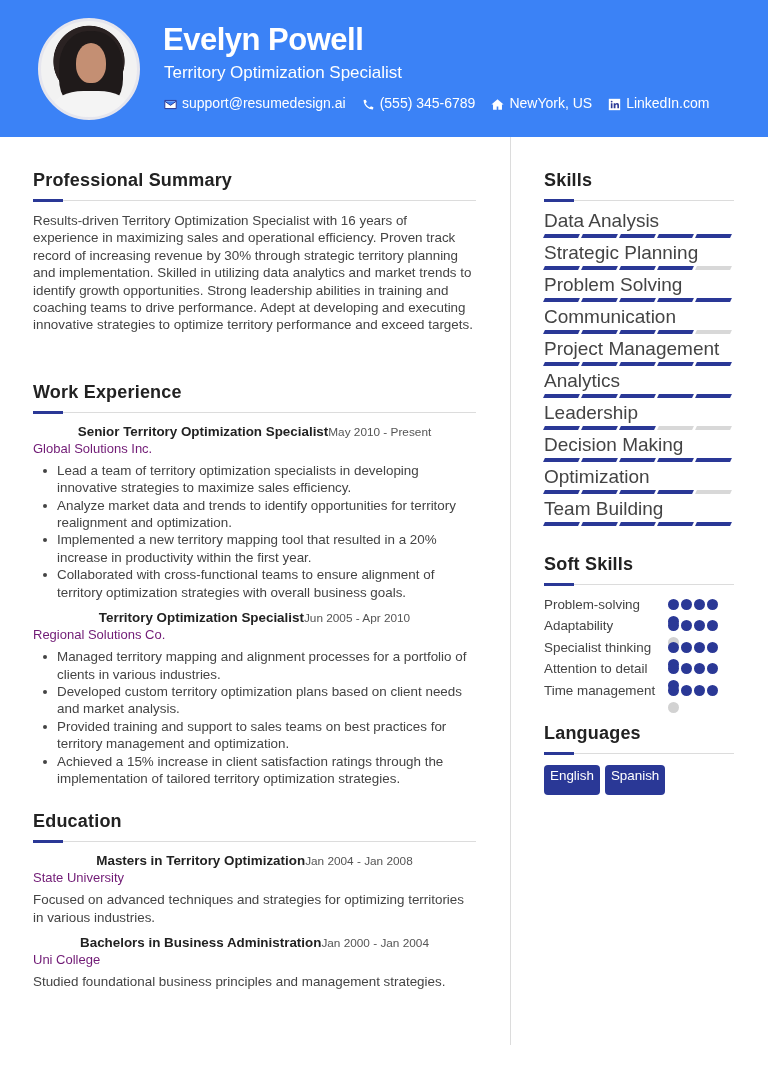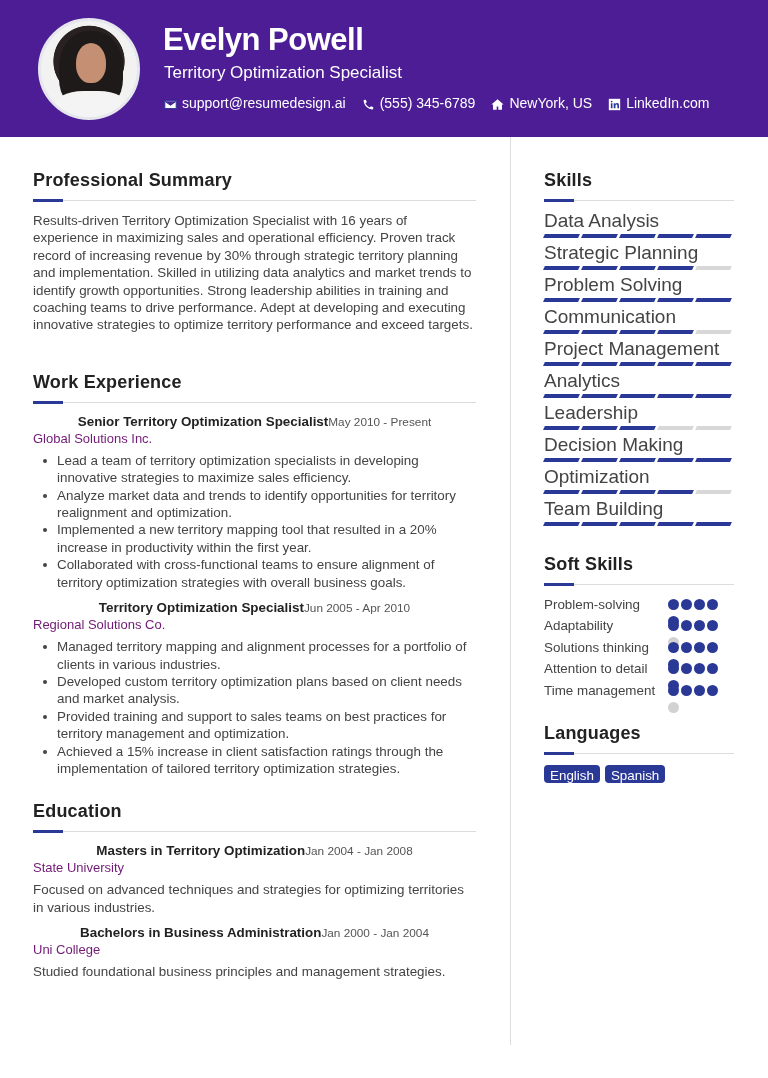--- a/index.html
+++ b/index.html
@@ -1,21 +1,21 @@
 <!DOCTYPE html>
 <html><head>
 <meta charset="utf-8">
 <style>
   * { box-sizing: border-box; margin: 0; padding: 0; }
   html, body { width: 768px; height: 1078px; background: #ffffff; overflow: hidden; }
   body { font-family: "Liberation Sans", "DejaVu Sans", sans-serif; color: #333333; position: relative; }
 
   .header {
     position: absolute; left: 0; top: 0; width: 768px; height: 137px;
-    background: #4c1d95;
+    background: #3b82f6;
   }
   .photo {
     position: absolute; left: 38px; top: 18px; width: 102px; height: 102px;
     border-radius: 50%; border: 3px solid #e6e6ee; overflow: hidden;
     background: radial-gradient(circle at 50% 42%, #c9957a 0 18%, #2a2222 19% 48%, #f2f2f2 49% 100%);
   }
   .photo .face {
     position: absolute; left: 35px; top: 22px; width: 30px; height: 40px;
     border-radius: 50% 50% 45% 45%; background: #c48f73;
   }
@@ -69,21 +69,21 @@
   .seg { width: 35px; height: 4px; transform: skewX(-25deg); background: #2a3896; }
   .seg.off { background: #d8d8d8; }
 
   .soft-row { position: relative; display: flex; }
   .soft-name { width: 124px; font-size: 13.4px; color: #444444; line-height: 17.4px; }
   .dots { position: absolute; left: 124px; top: 3px; width: 56px; display: flex; flex-wrap: wrap; column-gap: 2px; row-gap: 6px; }
   .dot { width: 11px; height: 11px; border-radius: 50%; background: #2a3896; }
   .dot.off { background: #d2d2d2; }
 
   .langs { display: flex; gap: 5px; }
-  .lang { background: #2a3896; color: #ffffff; font-size: 13.4px; padding: 3px 6px 0; border-radius: 4px; }
+  .lang { background: #2a3896; color: #ffffff; font-size: 13.4px; padding: 3px 6px 12px; border-radius: 4px; }
 </style>
 </head>
 <body>
 
 <div class="header">
   <div class="photo">
     <div class="hair"></div>
     <div class="shirt"></div>
     <div class="face"></div>
   </div>
@@ -129,21 +129,21 @@
 <div class="divider"></div>
 
 <div class="left">
 
   <section>
     <div class="sec-title">Professional Summary</div>
     <div class="sec-rule"></div>
     <p class="para">Results-driven Territory Optimization Specialist with 16 years of experience in maximizing sales and operational efficiency. Proven track record of increasing revenue by 30% through strategic territory planning and implementation. Skilled in utilizing data analytics and market trends to identify growth opportunities. Strong leadership abilities in training and coaching teams to drive performance. Adept at developing and executing innovative strategies to optimize territory performance and exceed targets.</p>
   </section>
 
-  <section style="margin-top:38px;">
+  <section style="margin-top:48px;">
     <div class="sec-title">Work Experience</div>
     <div class="sec-rule"></div>
 
     <div>
       <div class="job-head">
         <span class="job-title">Senior Territory Optimization Specialist</span>
         <span class="job-date">May 2010 - Present</span>
       </div>
       <div class="job-org">Global Solutions Inc.</div>
       <ul class="bullets">
@@ -320,21 +320,21 @@
           <div class="soft-name">Adaptability</div>
           <div class="dots">
             <span class="dot"></span>
             <span class="dot"></span>
             <span class="dot"></span>
             <span class="dot"></span>
             <span class="dot off"></span>
           </div>
         </div>
         <div class="soft-row" style="margin-bottom: 4px;">
-          <div class="soft-name">Solutions thinking</div>
+          <div class="soft-name">Specialist thinking</div>
           <div class="dots">
             <span class="dot"></span>
             <span class="dot"></span>
             <span class="dot"></span>
             <span class="dot"></span>
             <span class="dot"></span>
           </div>
         </div>
         <div class="soft-row" style="margin-bottom: 4px;">
           <div class="soft-name">Attention to detail</div>

